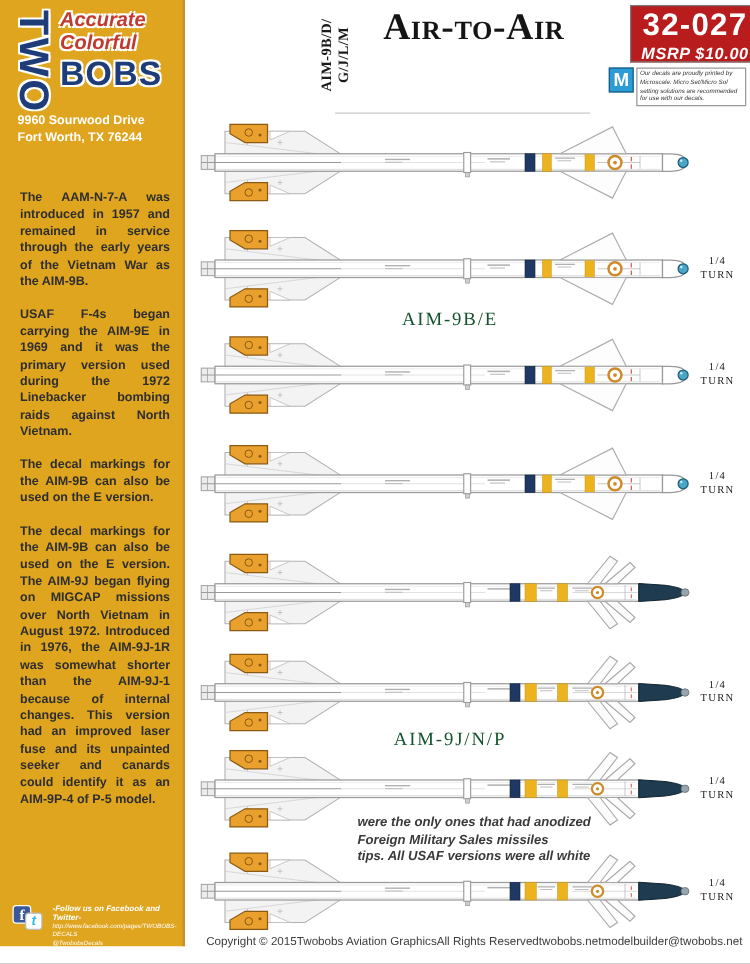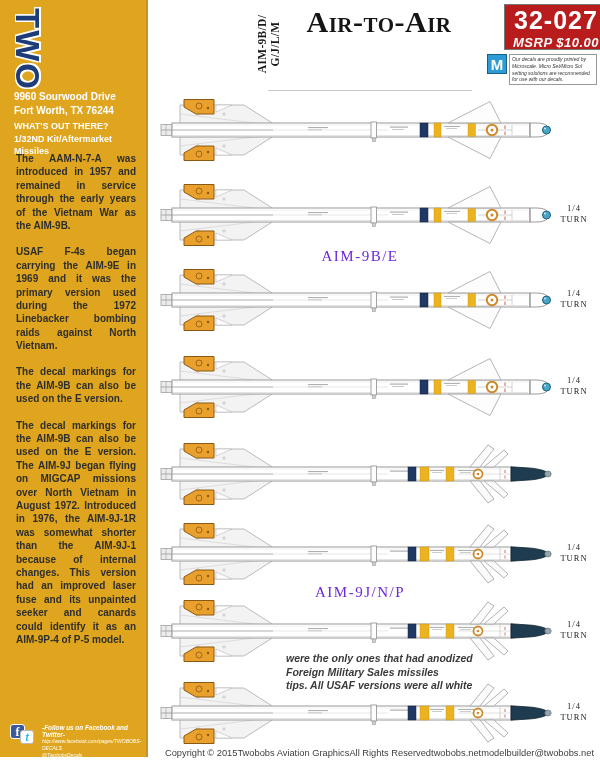--- a/index.html
+++ b/index.html
@@ -68,43 +68,44 @@
   .microscale-note { margin-left:2px; border:1px solid #999; padding:1px 2px; font-size:5px;
     font-style:italic; color:#333; line-height:1.35; }
   
   .missile-row { position:absolute; left:150px; width:452px; height:76px; }
   .missile-art { position:absolute; left:8px; top:0; width:412px; height:76px; }
   .missile-art svg { display:block; }
   .turn-label { position:absolute; left:398px; top:26px; width:52px; text-align:center;
     font-family:"Liberation Serif",serif; font-size:8.5px; letter-spacing:1px; color:#222; line-height:1.35; }
   .turn-label span { display:block; }
   .section-label { position:absolute; left:150px; width:420px; text-align:center;
-    font-family:"Liberation Serif",serif; font-size:15px; letter-spacing:1.5px; color:#6d28d9; }
+    font-family:"Liberation Serif",serif; font-size:15px; letter-spacing:1.5px; color:#14532d; }
   .fms-note { position:absolute; left:286px; top:652px; width:210px;
     font-size:10.5px; font-weight:bold; font-style:italic; color:#3a3a3a; line-height:1.3; }
   
   .footer { position:absolute; left:158px; top:748px; width:436px; display:flex;
     justify-content:flex-end; font-size:9.3px; color:#3d3d3d; }
 </style>
 </head>
 <body>
 
 <div id="page">
 
   <div class="sidebar">
     <div class="logo-block">
       <div class="logo-two">TWO</div>
+      <div class="logo-right">
+        <div class="logo-accurate">Accurate</div>
+        <div class="logo-colorful">Colorful</div>
+        <div class="logo-bobs">BOBS</div>
+      </div>
     </div>
     <div class="addr">
       <div>9960 Sourwood Drive</div>
       <div>Fort Worth, TX 76244</div>
-    </div>
-    <div class="tagline">
-      <div>WHAT'S OUT THERE?</div>
-      <div>1/32ND Kit/Aftermarket Missiles</div>
     </div>
     <div class="side-copy">
       <p>The AAM-N-7-A was introduced in 1957 and remained in service through the early years of the Vietnam War as the AIM-9B.</p>
       <p>USAF F-4s began carrying the AIM-9E in 1969 and it was the primary version used during the 1972 Linebacker bombing raids against North Vietnam.</p>
       <p>The decal markings for the AIM-9B can also be used on the E version.</p>
       <p>The decal markings for the AIM-9B can also be used on the E version. The AIM-9J began flying on MIGCAP missions over North Vietnam in August 1972.  Introduced in 1976, the AIM-9J-1R was somewhat shorter than the AIM-9J-1 because of internal changes.  This version had an improved laser fuse and its unpainted seeker and canards could identify it as an AIM-9P-4 of P-5 model.</p>
     </div>
     <div class="social">
       <div class="social-icons">
         <div class="icon-facebook">f</div>

